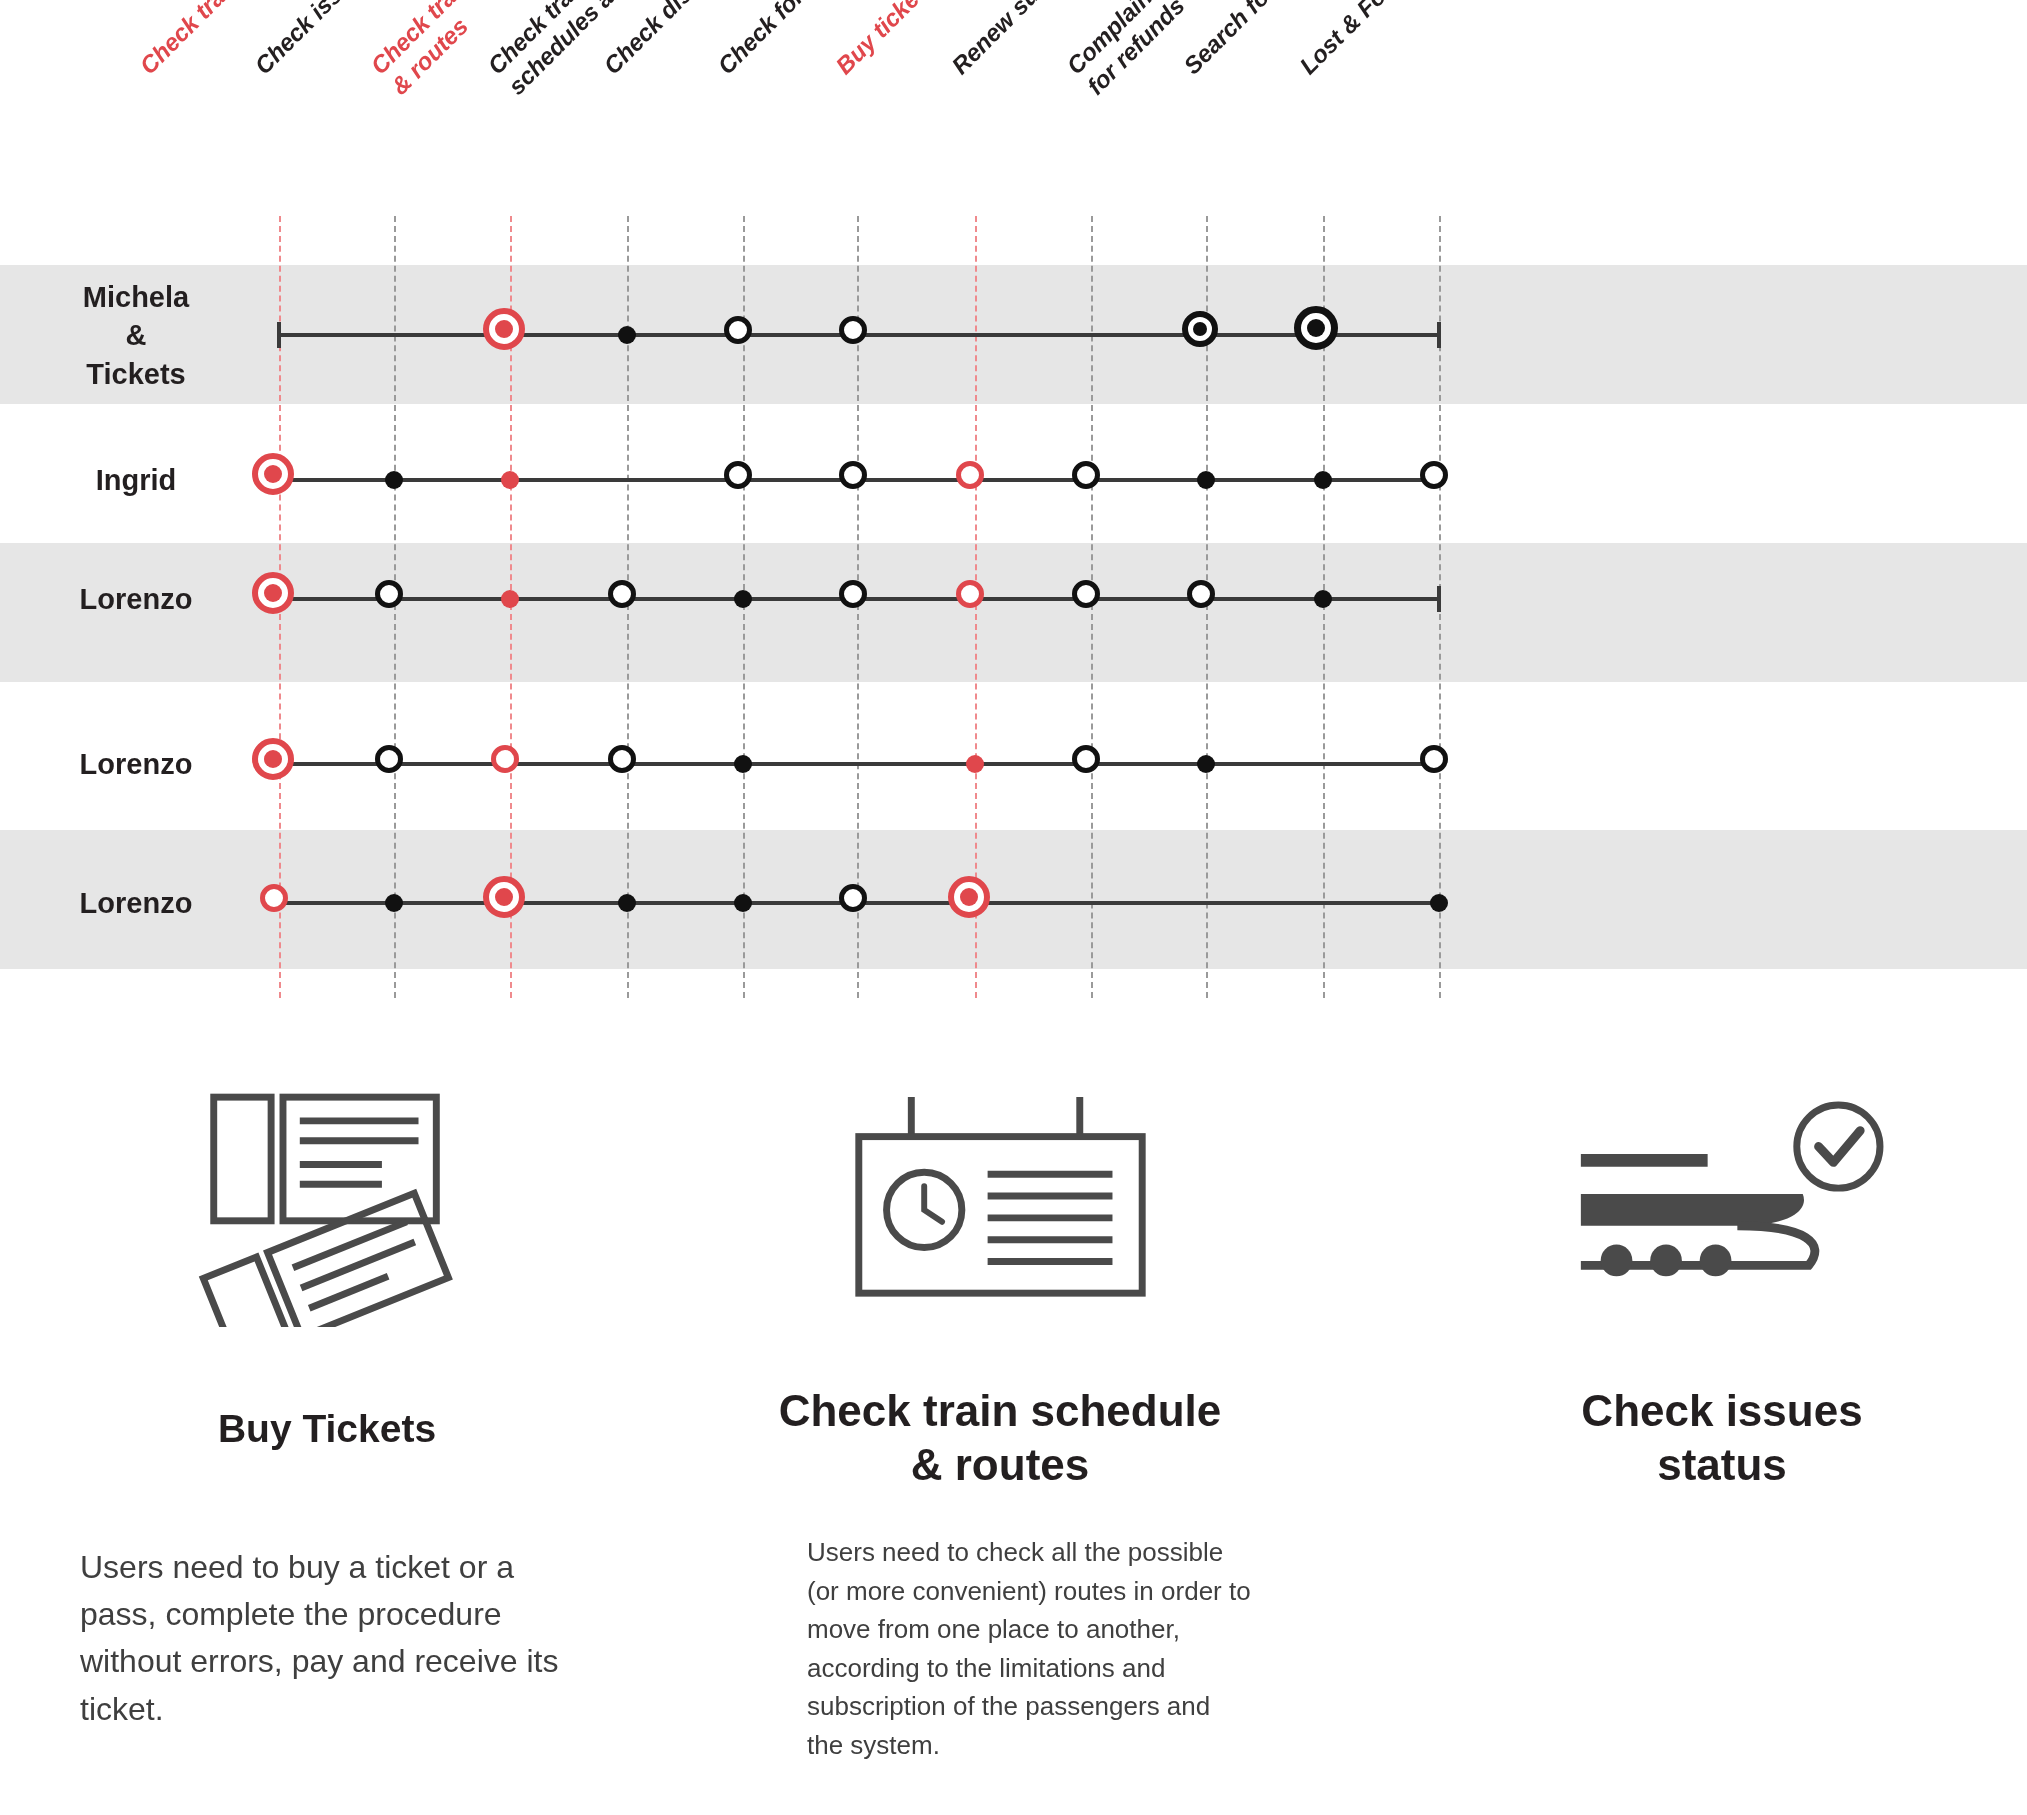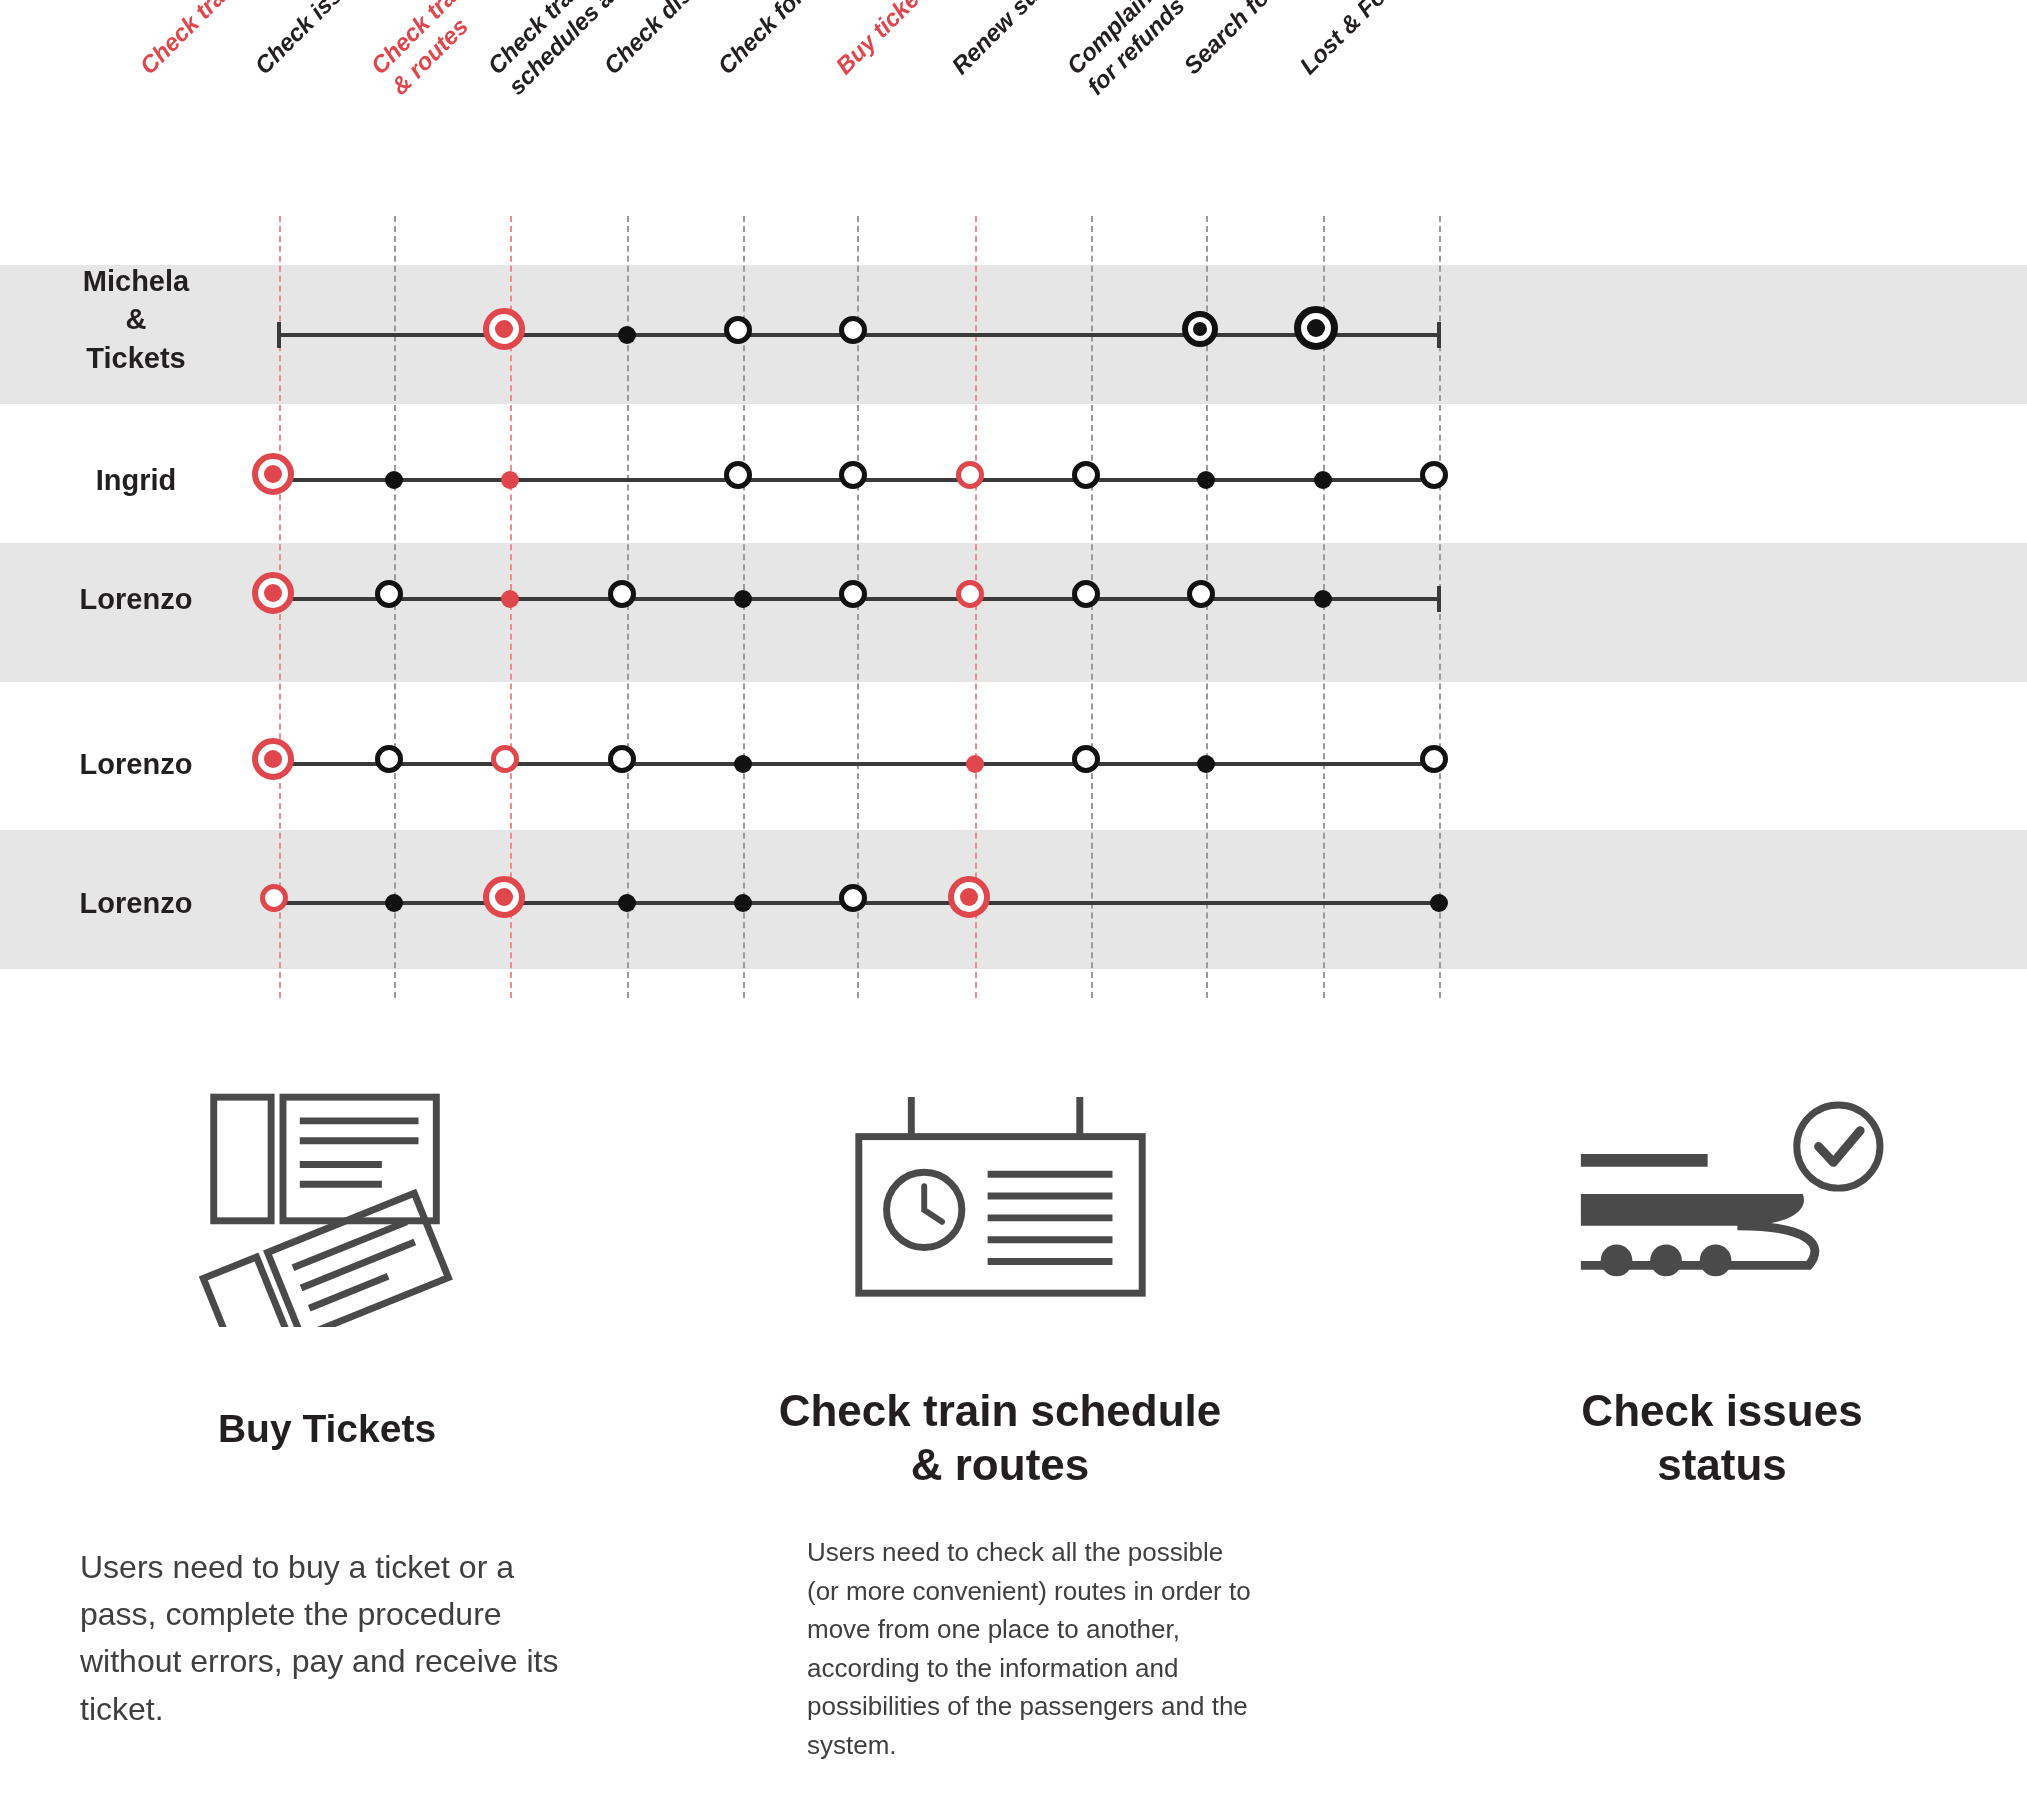--- a/index.html
+++ b/index.html
@@ -157,21 +157,21 @@
       <div class="col-header" style="left: 625px; top: 0px; height: 203px; transform-origin: left bottom;"><span>Check train station</span><span class="l2">schedules and boards</span></div>
       <div class="col-header" style="left: 741px; top: 0px; height: 203px; transform-origin: left bottom;"><span>Check discounts</span></div>
       <div class="col-header" style="left: 855px; top: 0px; height: 203px; transform-origin: left bottom;"><span>Check for extra services</span></div>
       <div class="col-header accent" style="left: 973px; top: 0px; height: 203px; transform-origin: left bottom;"><span>Buy tickets</span></div>
       <div class="col-header" style="left: 1089px; top: 0px; height: 203px; transform-origin: left bottom;"><span>Renew subscription</span></div>
       <div class="col-header" style="left: 1204px; top: 0px; height: 203px; transform-origin: left bottom;"><span>Complain &amp; ask</span><span class="l2">for refunds</span></div>
       <div class="col-header" style="left: 1321px; top: 0px; height: 203px; transform-origin: left bottom;"><span>Search for contatcs info</span></div>
       <div class="col-header" style="left: 1437px; top: 0px; height: 203px; transform-origin: left bottom;"><span>Lost &amp; Found info</span></div>
     </div>
   <div id="row-labels">
-      <div class="row-label" style="top: 262px;"><span>Michela</span><br><span>&amp;</span><br><span>Tickets</span></div>
+      <div class="row-label" style="top: 278px;"><span>Michela</span><br><span>&amp;</span><br><span>Tickets</span></div>
       <div class="row-label" style="top: 461px;"><span>Ingrid</span></div>
       <div class="row-label" style="top: 580px;"><span>Lorenzo</span></div>
       <div class="row-label" style="top: 745px;"><span>Lorenzo</span></div>
       <div class="row-label" style="top: 884px;"><span>Lorenzo</span></div>
     </div>
   <div id="rows-plot">
       <div class="baseline" style="left: 279px; width: 1159px; top: 333px;"></div>
       <div class="endcap" style="left: 277px; top: 322px;"></div>
       <div class="mk target-red" style="left: 483px; top: 308px;"></div>
       <div class="mk dot-black" style="left: 618px; top: 326px;"></div>
@@ -264,21 +264,21 @@
         <line x1="152" y1="108" x2="278" y2="108"></line>
         <line x1="152" y1="130" x2="278" y2="130"></line>
         <line x1="152" y1="152" x2="278" y2="152"></line>
         <line x1="152" y1="174" x2="278" y2="174"></line>
       </svg>
     </div>
     <div class="card-title">
       <span>Check train schedule</span><br>
       <span>&amp; routes</span>
     </div>
-    <div class="card-body">Users need to check all the possible (or more convenient) routes in order to move from one place to another, according to the information and possibilities of the passengers and the system.</div>
+    <div class="card-body">Users need to check all the possible (or more convenient) routes in order to move from one place to another, according to the limitations and subscription of the passengers and the system.</div>
   </div>
 
   <div class="card" id="card-status">
     <div class="card-icon">
       <svg width="327" height="208" viewBox="0 0 330 210" fill="none" stroke="#4a4a4a" stroke-width="7">
         <circle cx="282" cy="48" r="42"></circle>
         <path d="M262 48 L277 64 L304 32" stroke-width="9" stroke-linecap="round" stroke-linejoin="round"></path>
         <line x1="22" y1="62" x2="150" y2="62" stroke-width="13"></line>
         <path d="M22 96 L22 128 L180 128 C238 128 252 110 246 96 Z" fill="#4a4a4a" stroke="none"></path>
         <path d="M180 128 C250 128 270 146 252 168 L22 168" stroke-width="9"></path>

